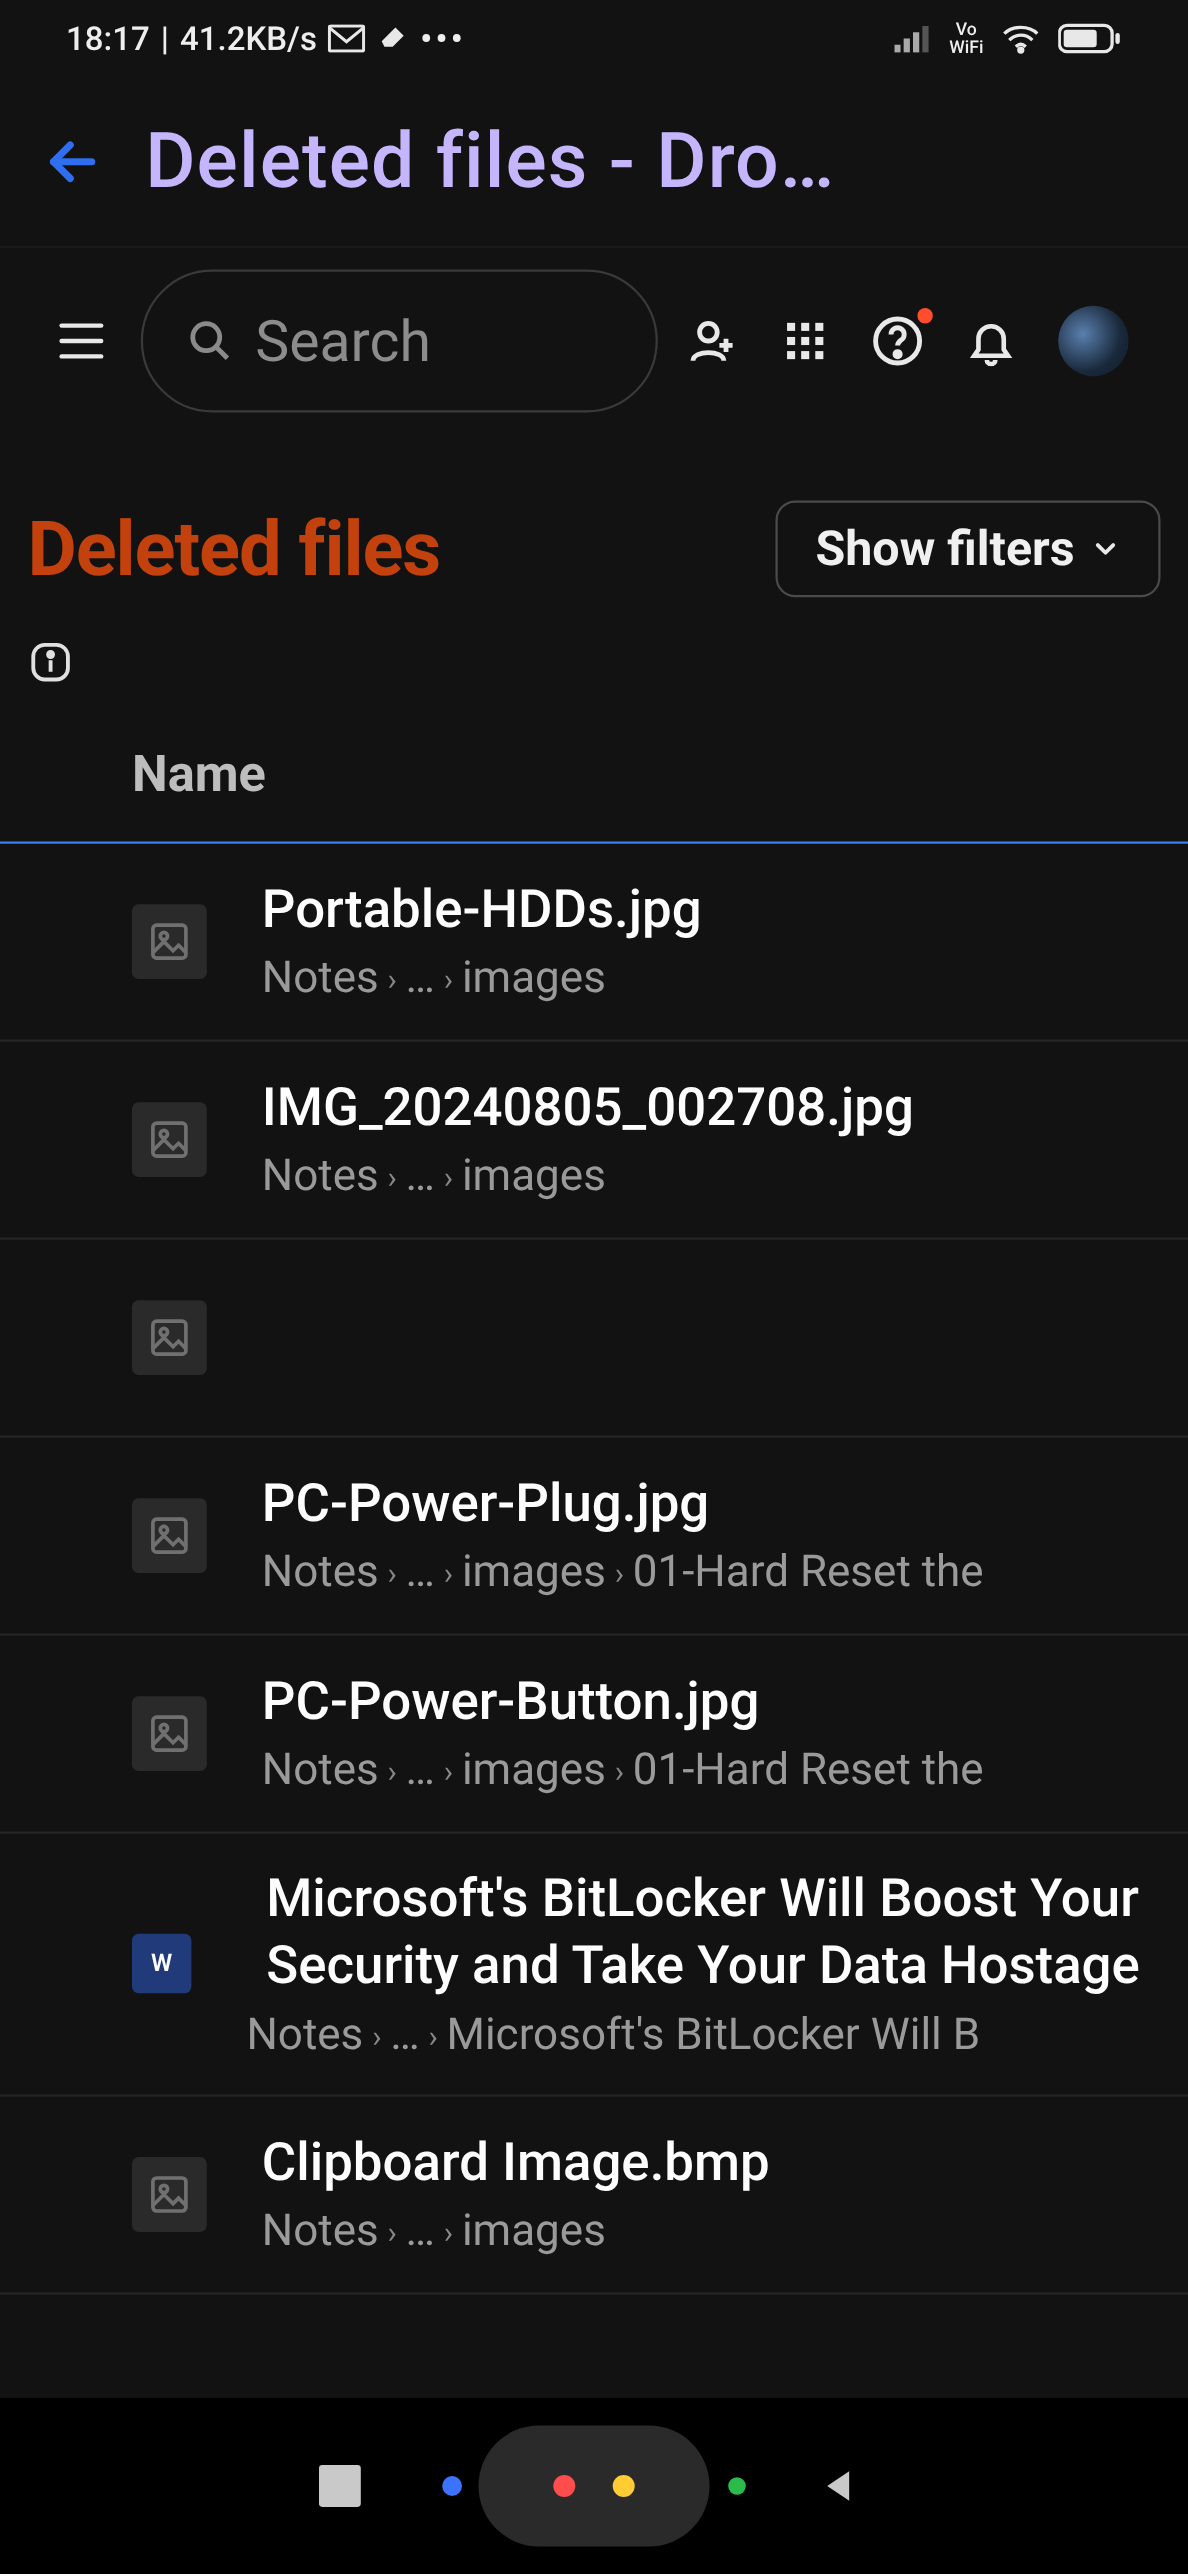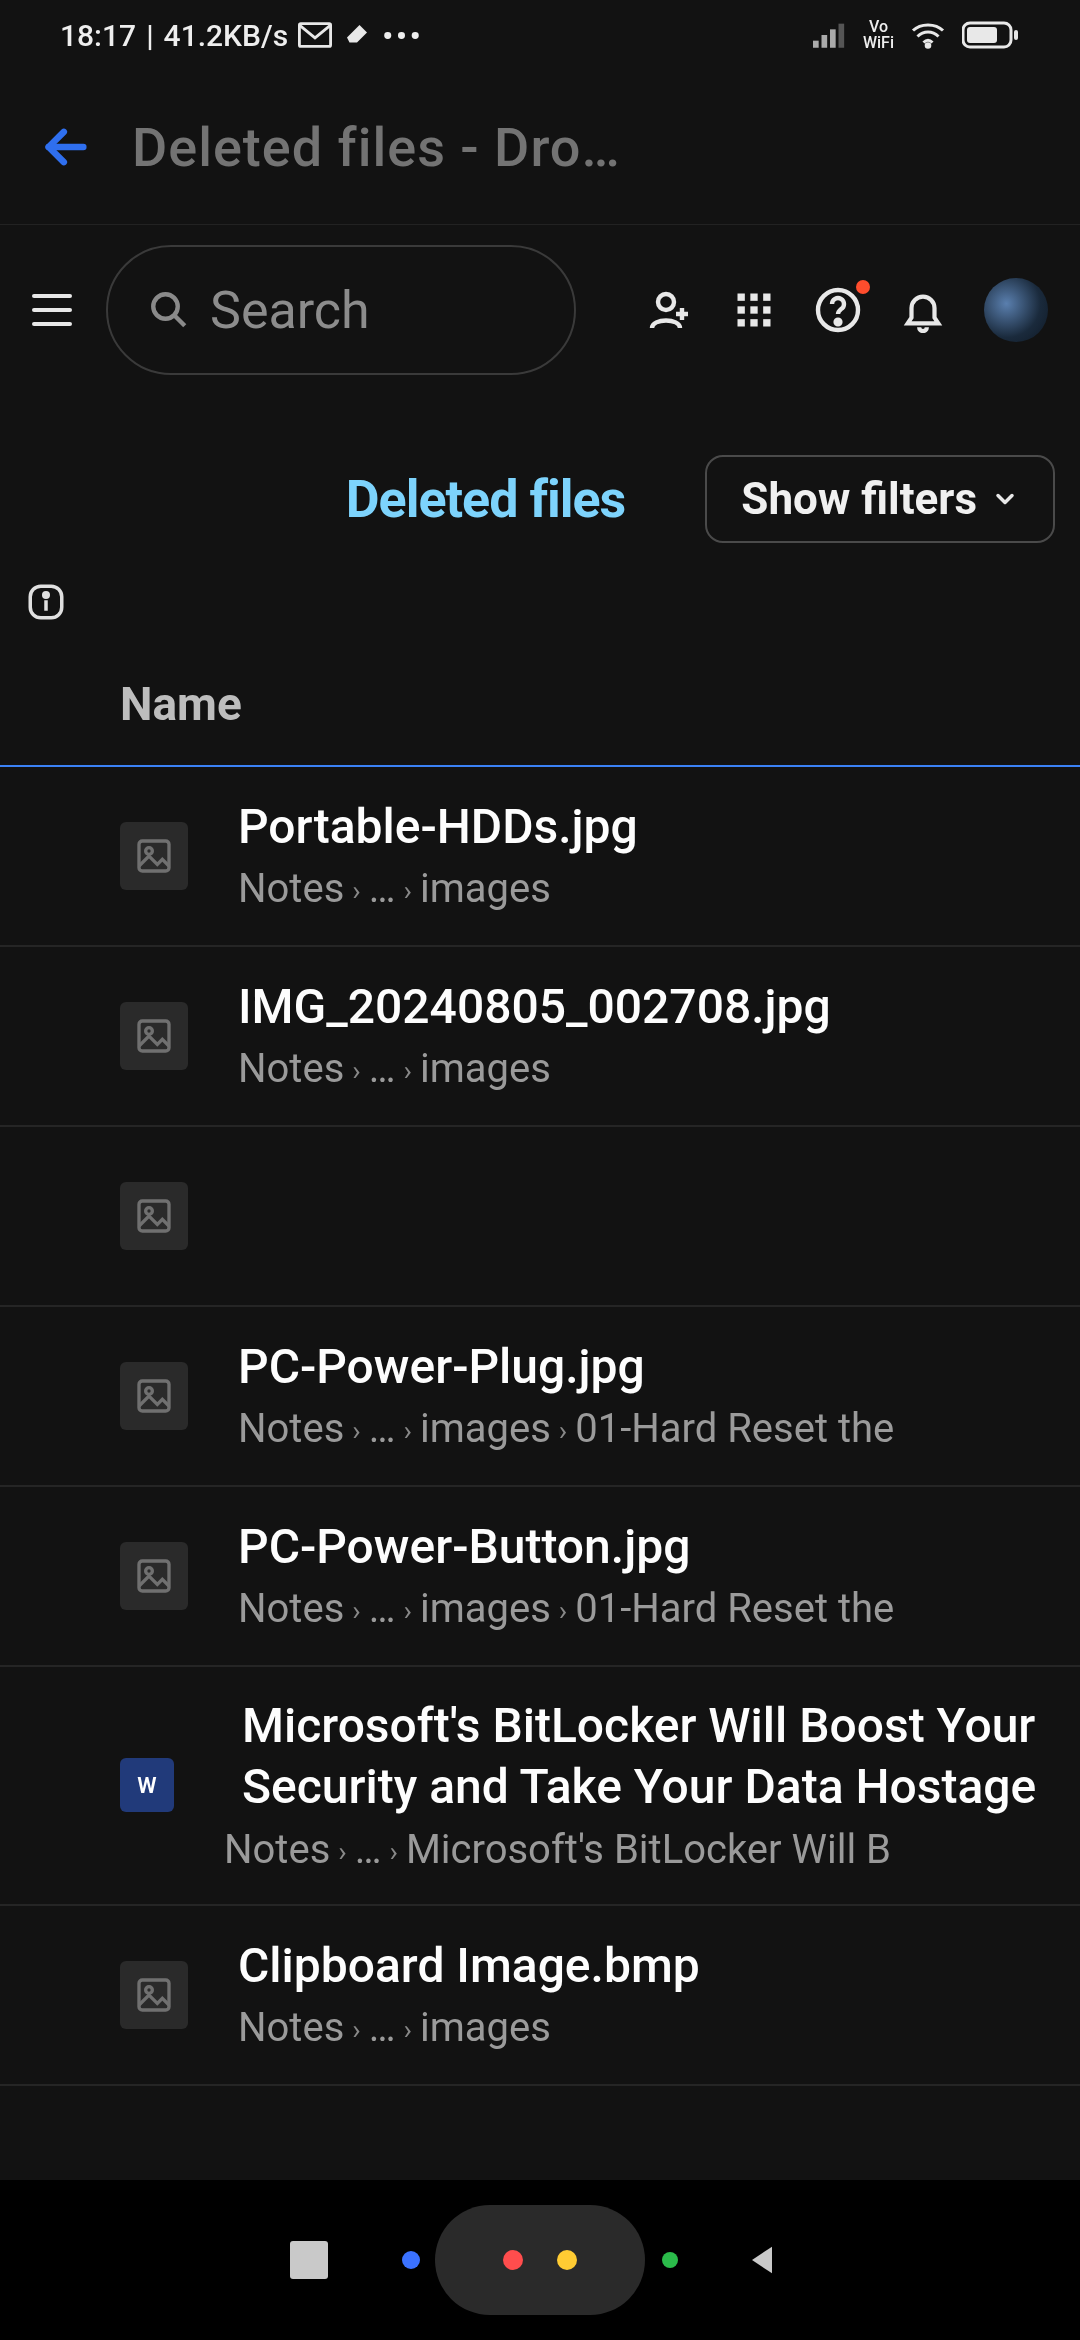--- a/index.html
+++ b/index.html
@@ -31,37 +31,37 @@
   
   .title-bar {
     display: flex;
     align-items: center;
     height: 155px;
     padding-left: 40px;
     border-bottom: 1px solid #222;
   }
   .back-arrow { color: #2f6fef; flex-shrink: 0; }
   .title-text {
-    font-size: 54px;
+    font-size: 70px;
     font-weight: 500;
-    color: #737373;
+    color: #c4b5fd;
     white-space: nowrap;
     overflow: hidden;
     text-overflow: ellipsis;
     padding-left: 40px;
     flex: 1;
     letter-spacing: 1px;
   }
 
   
   .toolbar {
     display: flex;
     align-items: center;
     height: 170px;
-    padding: 0 22px;
+    padding: 0 44px;
     gap: 24px;
   }
   .hamburger {
     width: 60px;
     display: flex;
     flex-direction: column;
     gap: 10px;
     align-items: center;
     justify-content: center;
     padding: 0 10px;
@@ -112,26 +112,25 @@
   }
 
   
   .page-heading-row {
     display: flex;
     align-items: center;
     padding: 60px 25px 20px 25px;
     gap: 40px;
   }
   .page-heading {
-    font-size: 52px;
+    font-size: 69px;
     font-weight: 700;
-    color: #7dd3fc;
+    color: #c2410c;
     flex: 1;
     letter-spacing: -1px;
-    text-align: right;
   }
   .show-filters-btn {
     display: flex;
     align-items: center;
     gap: 14px;
     height: 88px;
     padding: 0 34px;
     border: 2px solid #4a4a4a;
     border-radius: 18px;
     font-size: 44px;

